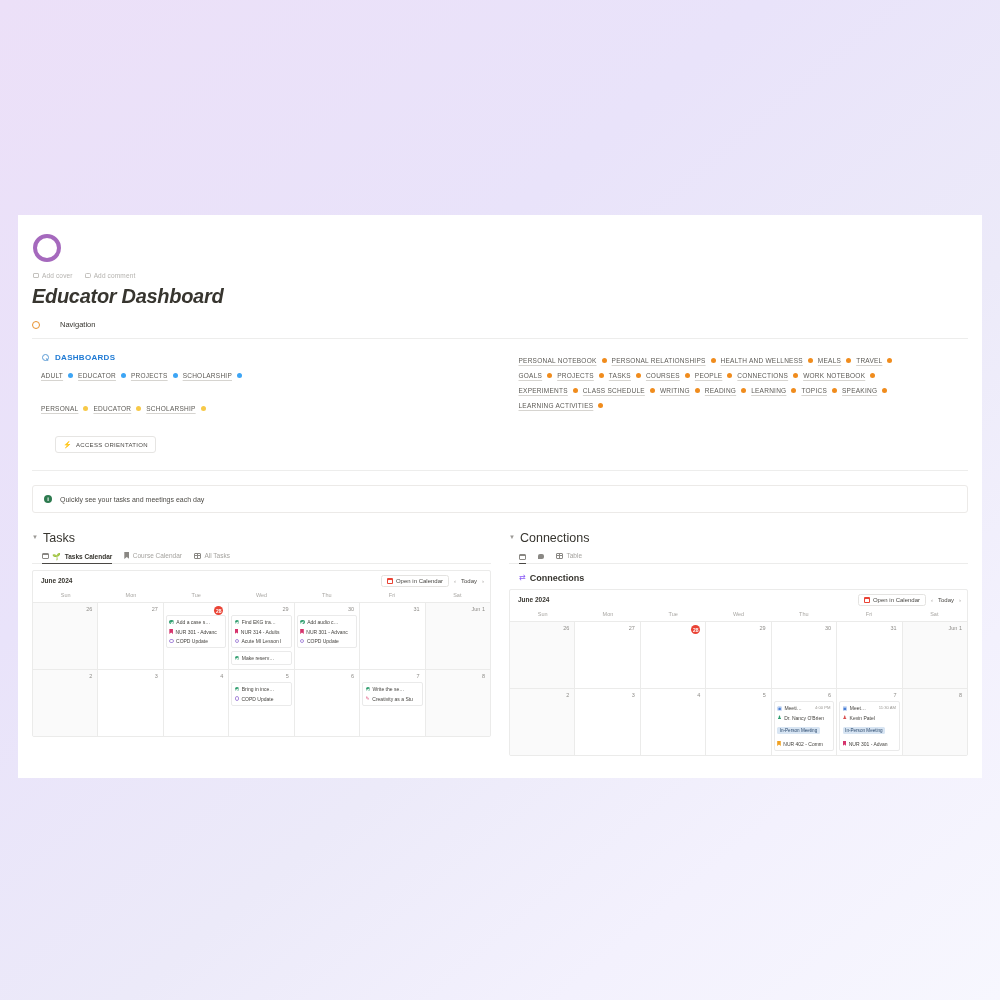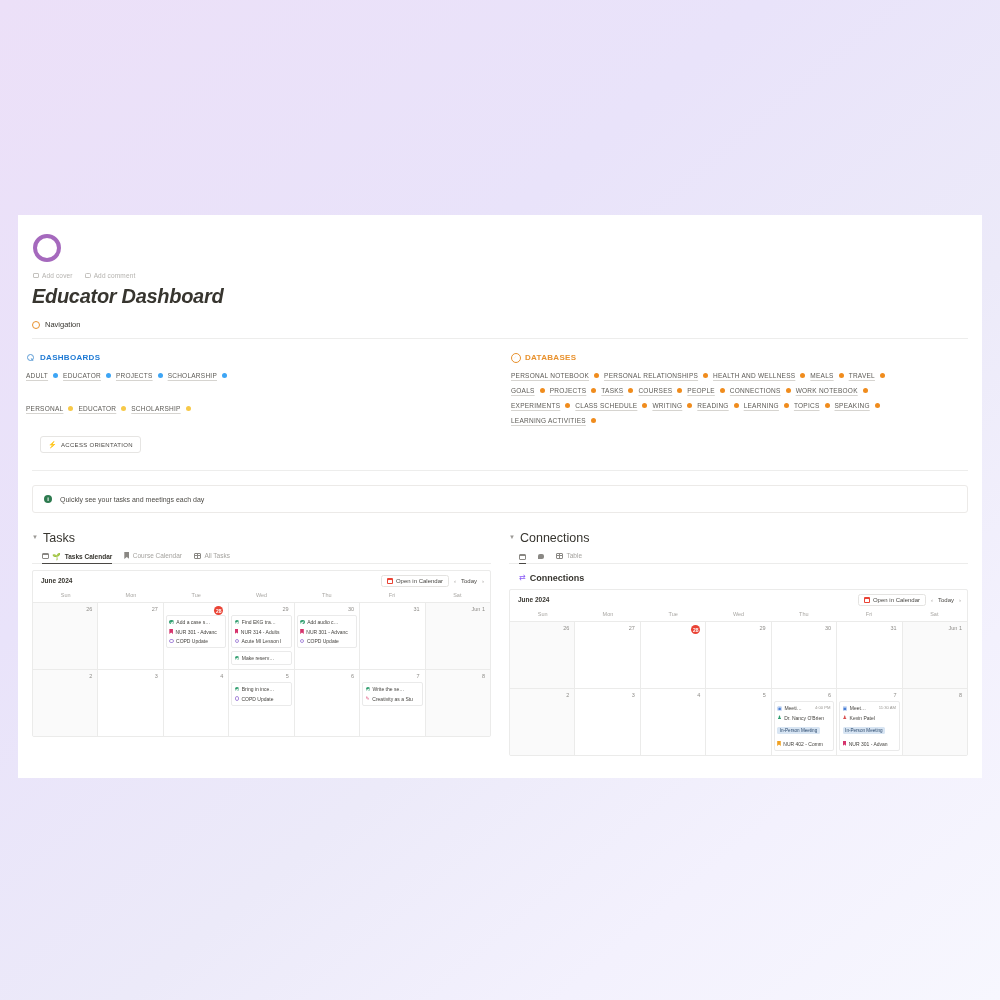--- a/index.html
+++ b/index.html
@@ -66,41 +66,41 @@
     font-weight: bold;
     color: #37352f;
     letter-spacing: -.3px;
     font-style: italic;
   }
 
   .nav-row {
     margin: 12px 14px 0 14px;
     padding-bottom: 9px;
     border-bottom: 1px solid #ededec;
-    display: flex; align-items: center; gap: 5px;
+    display: flex; align-items: center; gap: 20px;
     font-size: 7.5px; color: #37352f;
   }
   .compass {
     width: 8px; height: 8px;
     border: 1.1px solid #E8912D;
     border-radius: 50%;
     position: relative;
   }
   .compass::after {
     content: "";
     position: absolute; left: 2.2px; top: 2.2px;
     width: 3px; height: 3px;
     background: #E8912D;
     clip-path: polygon(100% 0, 55% 45%, 0 100%, 45% 55%);
   }
 
   
   .nav-cols {
     display: flex;
-    padding: 14px 14px 0 8px;
+    padding: 14px 14px 0 23px;
   }
   .nav-col { width: 50%; }
   .nav-col.right { padding-left: 14px; }
 
   .sec-head {
     display: flex; align-items: center; gap: 5px;
     font-size: 8px; font-weight: bold; letter-spacing: .3px;
     margin-bottom: 6px;
   }
   .sec-head.blue  { color: #1f7ad4; }
@@ -442,24 +442,20 @@
             <span class="dot yellow"></span>
           </div>
 
       <div class="orient-btn">
         <span class="bolt">⚡</span>
         <span>ACCESS ORIENTATION</span>
       </div>
     </div>
 
     <div class="nav-col right">
-      <div class="sec-head orange">
-        <span class="hd-icon ic-compass"></span>
-        <span>DATABASES</span>
-      </div>
       <div class="link-list" id="db-list" style="max-width:380px">
             <span class="link-item">PERSONAL NOTEBOOK</span>
             <span class="dot orange"></span>
             <span class="link-item">PERSONAL RELATIONSHIPS</span>
             <span class="dot orange"></span>
             <span class="link-item">HEALTH AND WELLNESS</span>
             <span class="dot orange"></span>
             <span class="link-item">MEALS</span>
             <span class="dot orange"></span>
             <span class="link-item">TRAVEL</span>

